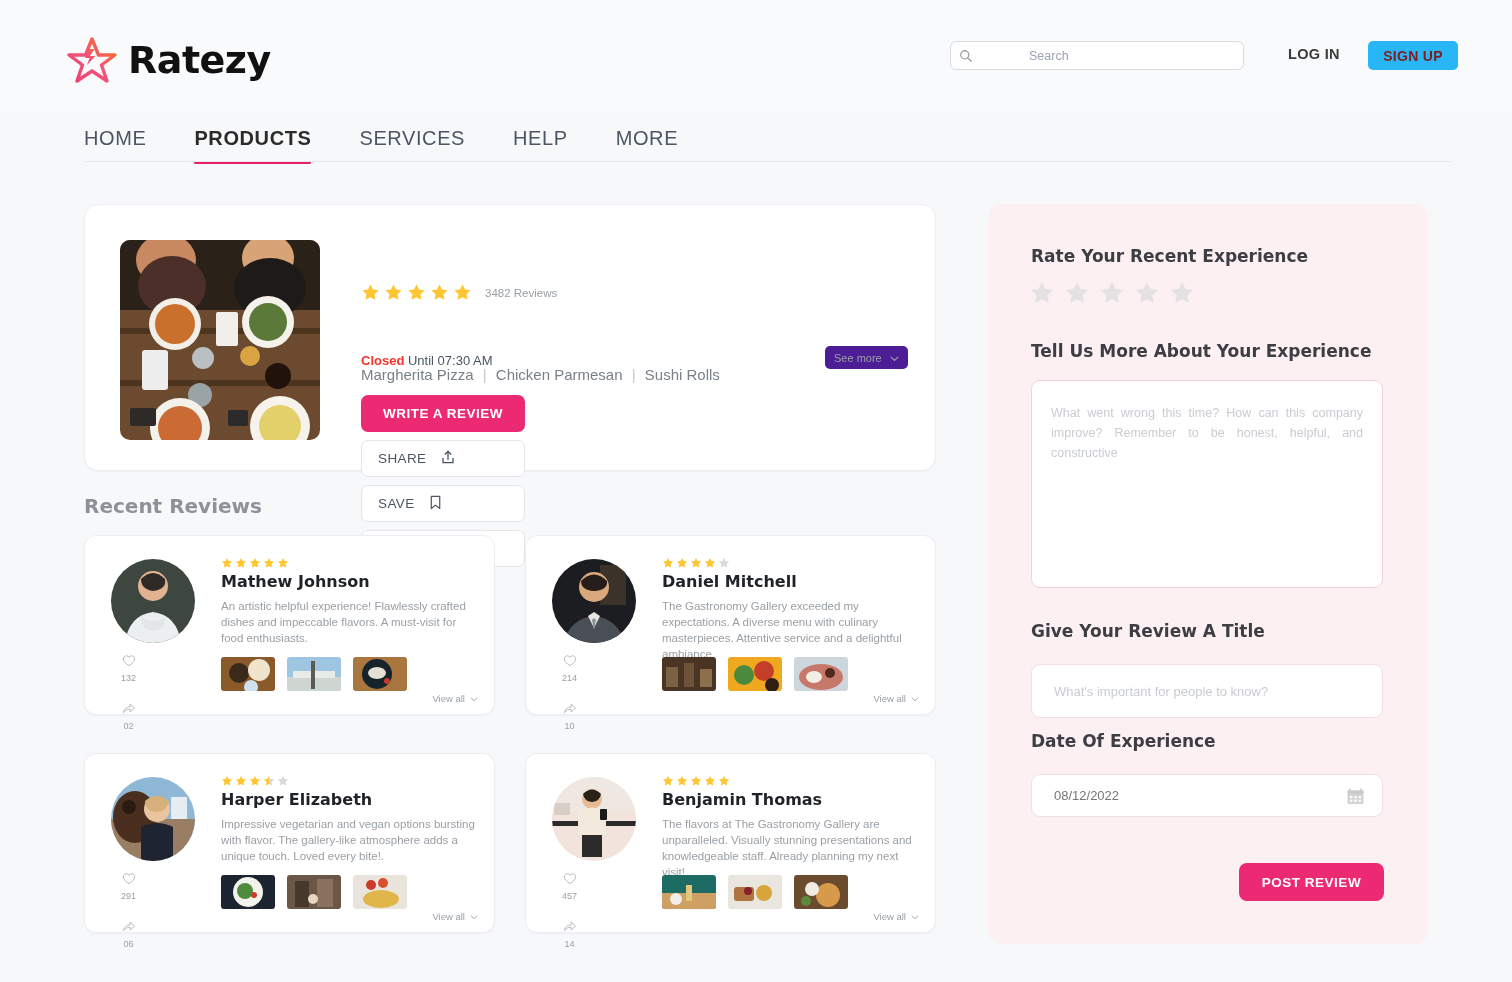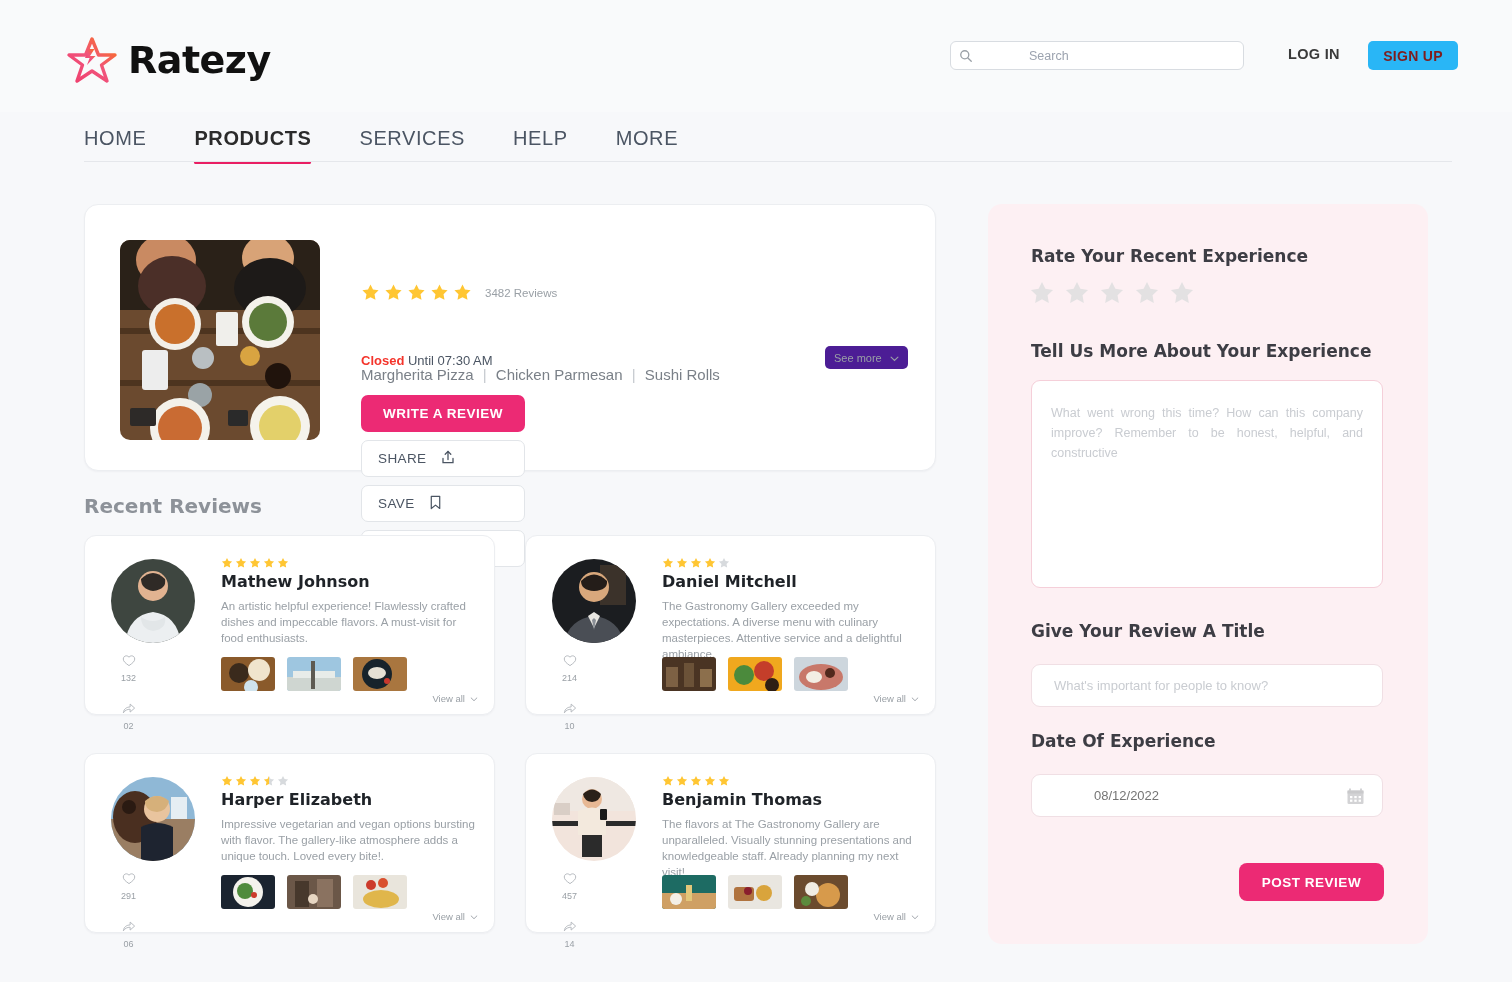--- a/index.html
+++ b/index.html
@@ -82,27 +82,27 @@
   .fp-h { position:absolute; font-size:17px; font-weight:bold; color:#3d3d44; font-family:"DejaVu Sans", sans-serif;}
   .fp-h.h1 { left:43px; top:42px; }
   .fp-h.h2 { left:43px; top:137px; }
   .fp-h.h3 { left:43px; top:417px; }
   .fp-h.h4 { left:43px; top:527px; }
   .rate-stars { position:absolute; left:41px; top:76px; display:flex; gap:9px; cursor:pointer; }
   .fp-textarea { position:absolute; left:43px; top:176px; width:352px; height:208px; background:#fff;
     border:1px solid #f5cfd9; border-radius:9px; padding:22px 19px; font-size:12.5px; line-height:20px; color:#c9ccd1;
     resize:none; outline:none; text-align:justify; font-family:"Liberation Sans", sans-serif; }
   .fp-textarea::placeholder { color:#c9ccd1; }
-  .fp-input { position:absolute; left:43px; top:460px; width:352px; height:43px; background:#fff;
+  .fp-input { position:absolute; left:43px; top:460px; width:352px; height:54px; background:#fff;
     border:1px solid #f0dfe4; border-radius:9px; padding:0 22px; font-size:13px; color:#c9ccd1; outline:none; font-family:"Liberation Sans", sans-serif;}
   .fp-input::placeholder { color:#c9ccd1; }
   .fp-date { position:absolute; left:43px; top:570px; width:352px; height:43px; background:#fff;
     border:1px solid #f0dfe4; border-radius:9px; }
   .fp-date input { position:absolute; left:0; top:0; width:100%; height:100%; border:none; background:transparent;
-    padding:0 22px; font-size:13px; color:#b9bcc1; outline:none; font-family:"Liberation Sans", sans-serif;margin-left:40px;}
+    padding:0 22px; font-size:13px; color:#b9bcc1; outline:none; font-family:"Liberation Sans", sans-serif;}
   .cal-icon { position:absolute; right:18px; top:13px; width:17px; height:17px; }
   .post-btn { position:absolute; left:251px; top:659px; width:145px; height:38px; background:#ec2a74; color:#fff;
     border:none; border-radius:8px; font-size:13.5px; font-weight:bold; letter-spacing:0.5px; cursor:pointer; font-family:"Liberation Sans", sans-serif;}
 </style>
 </head>
 <body>
 
 <div class="page">
 
   <div class="header">

